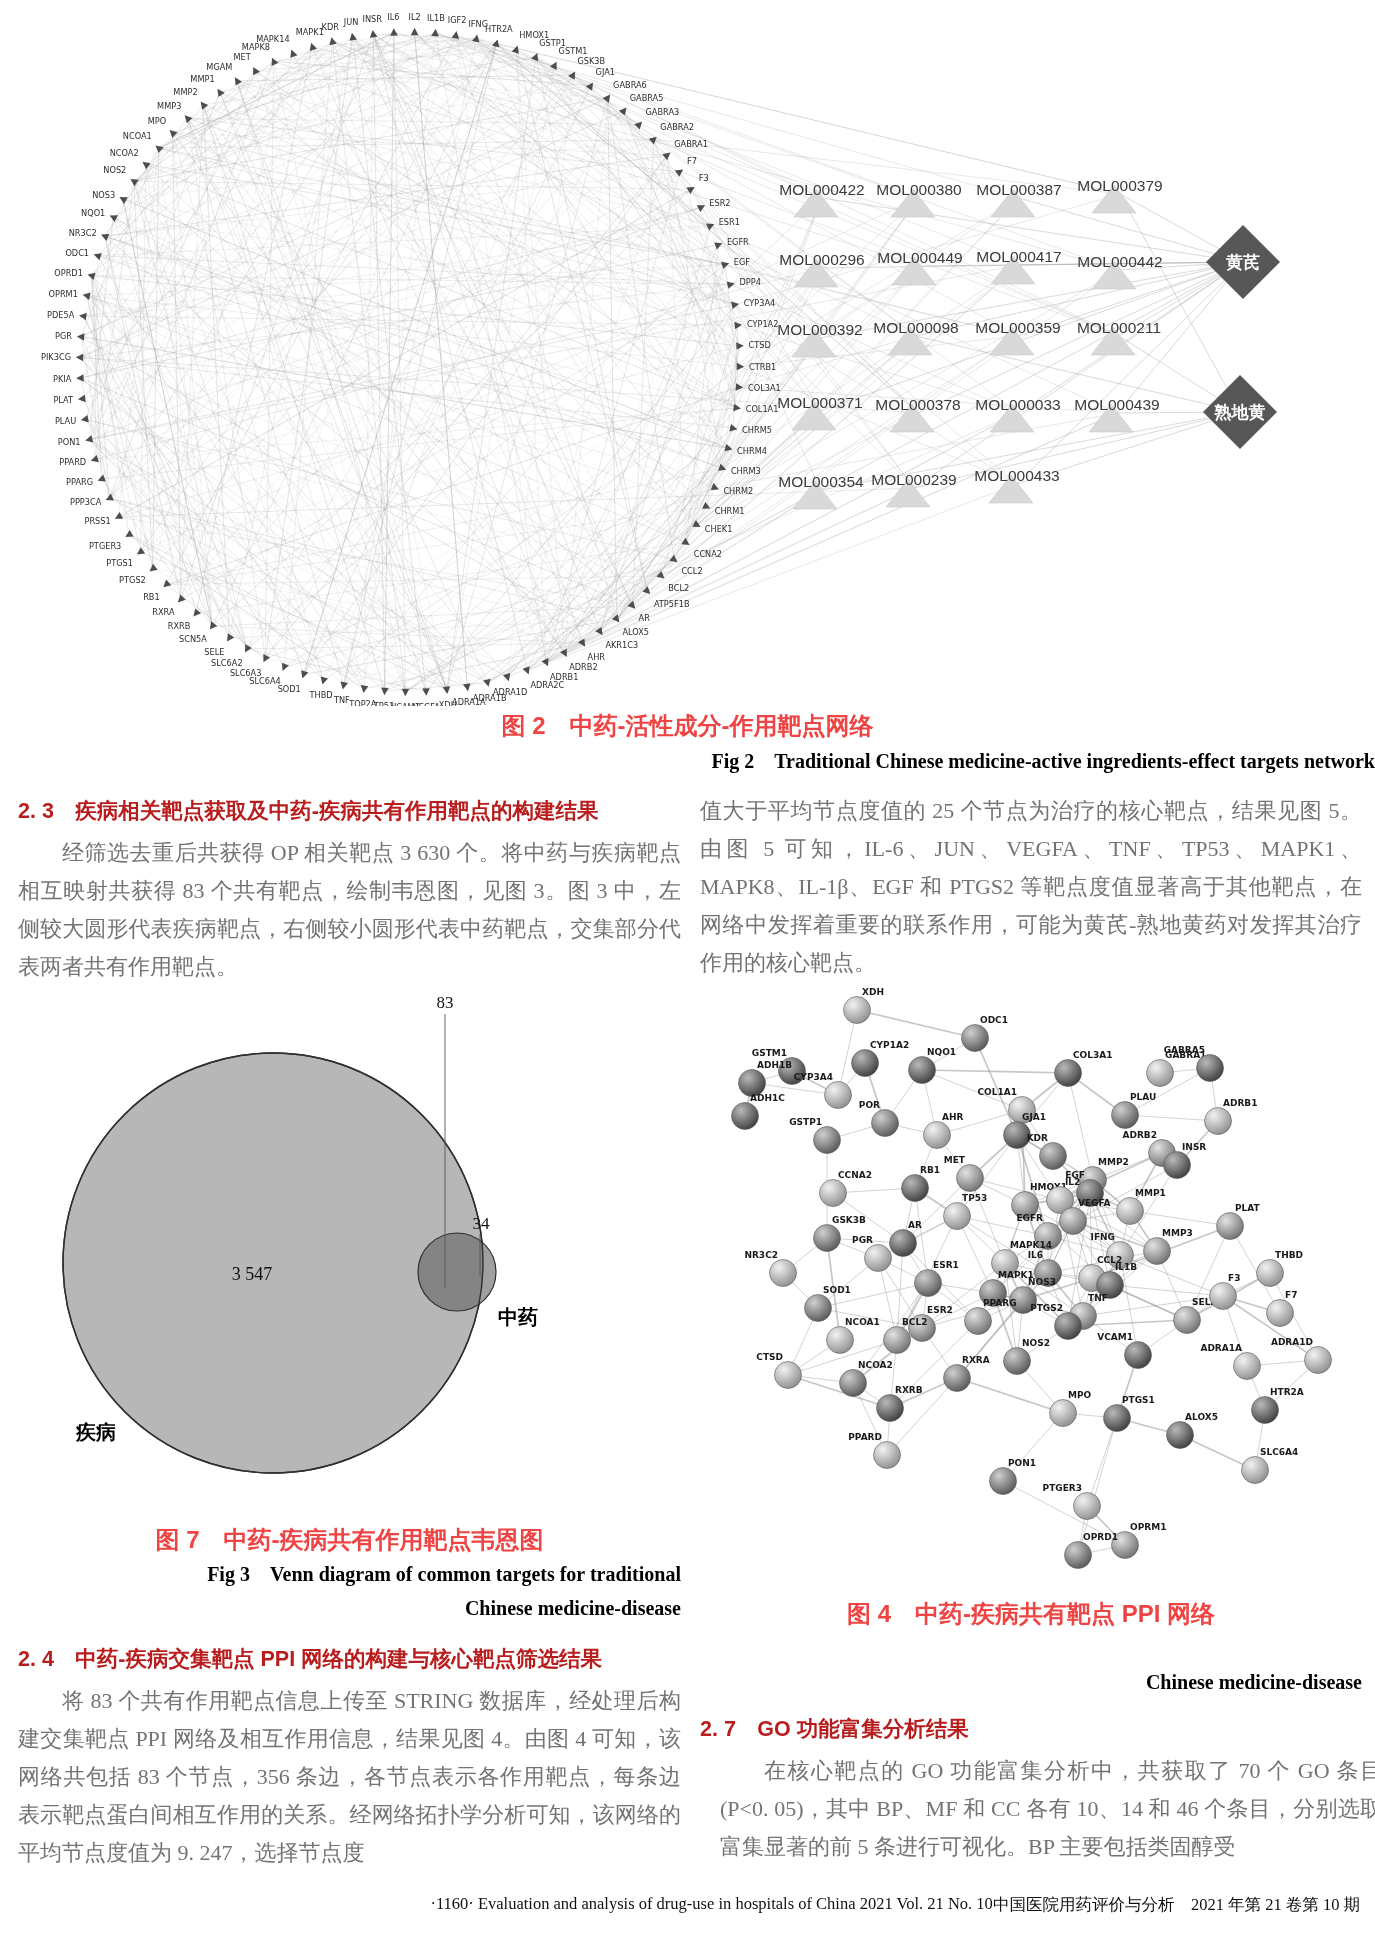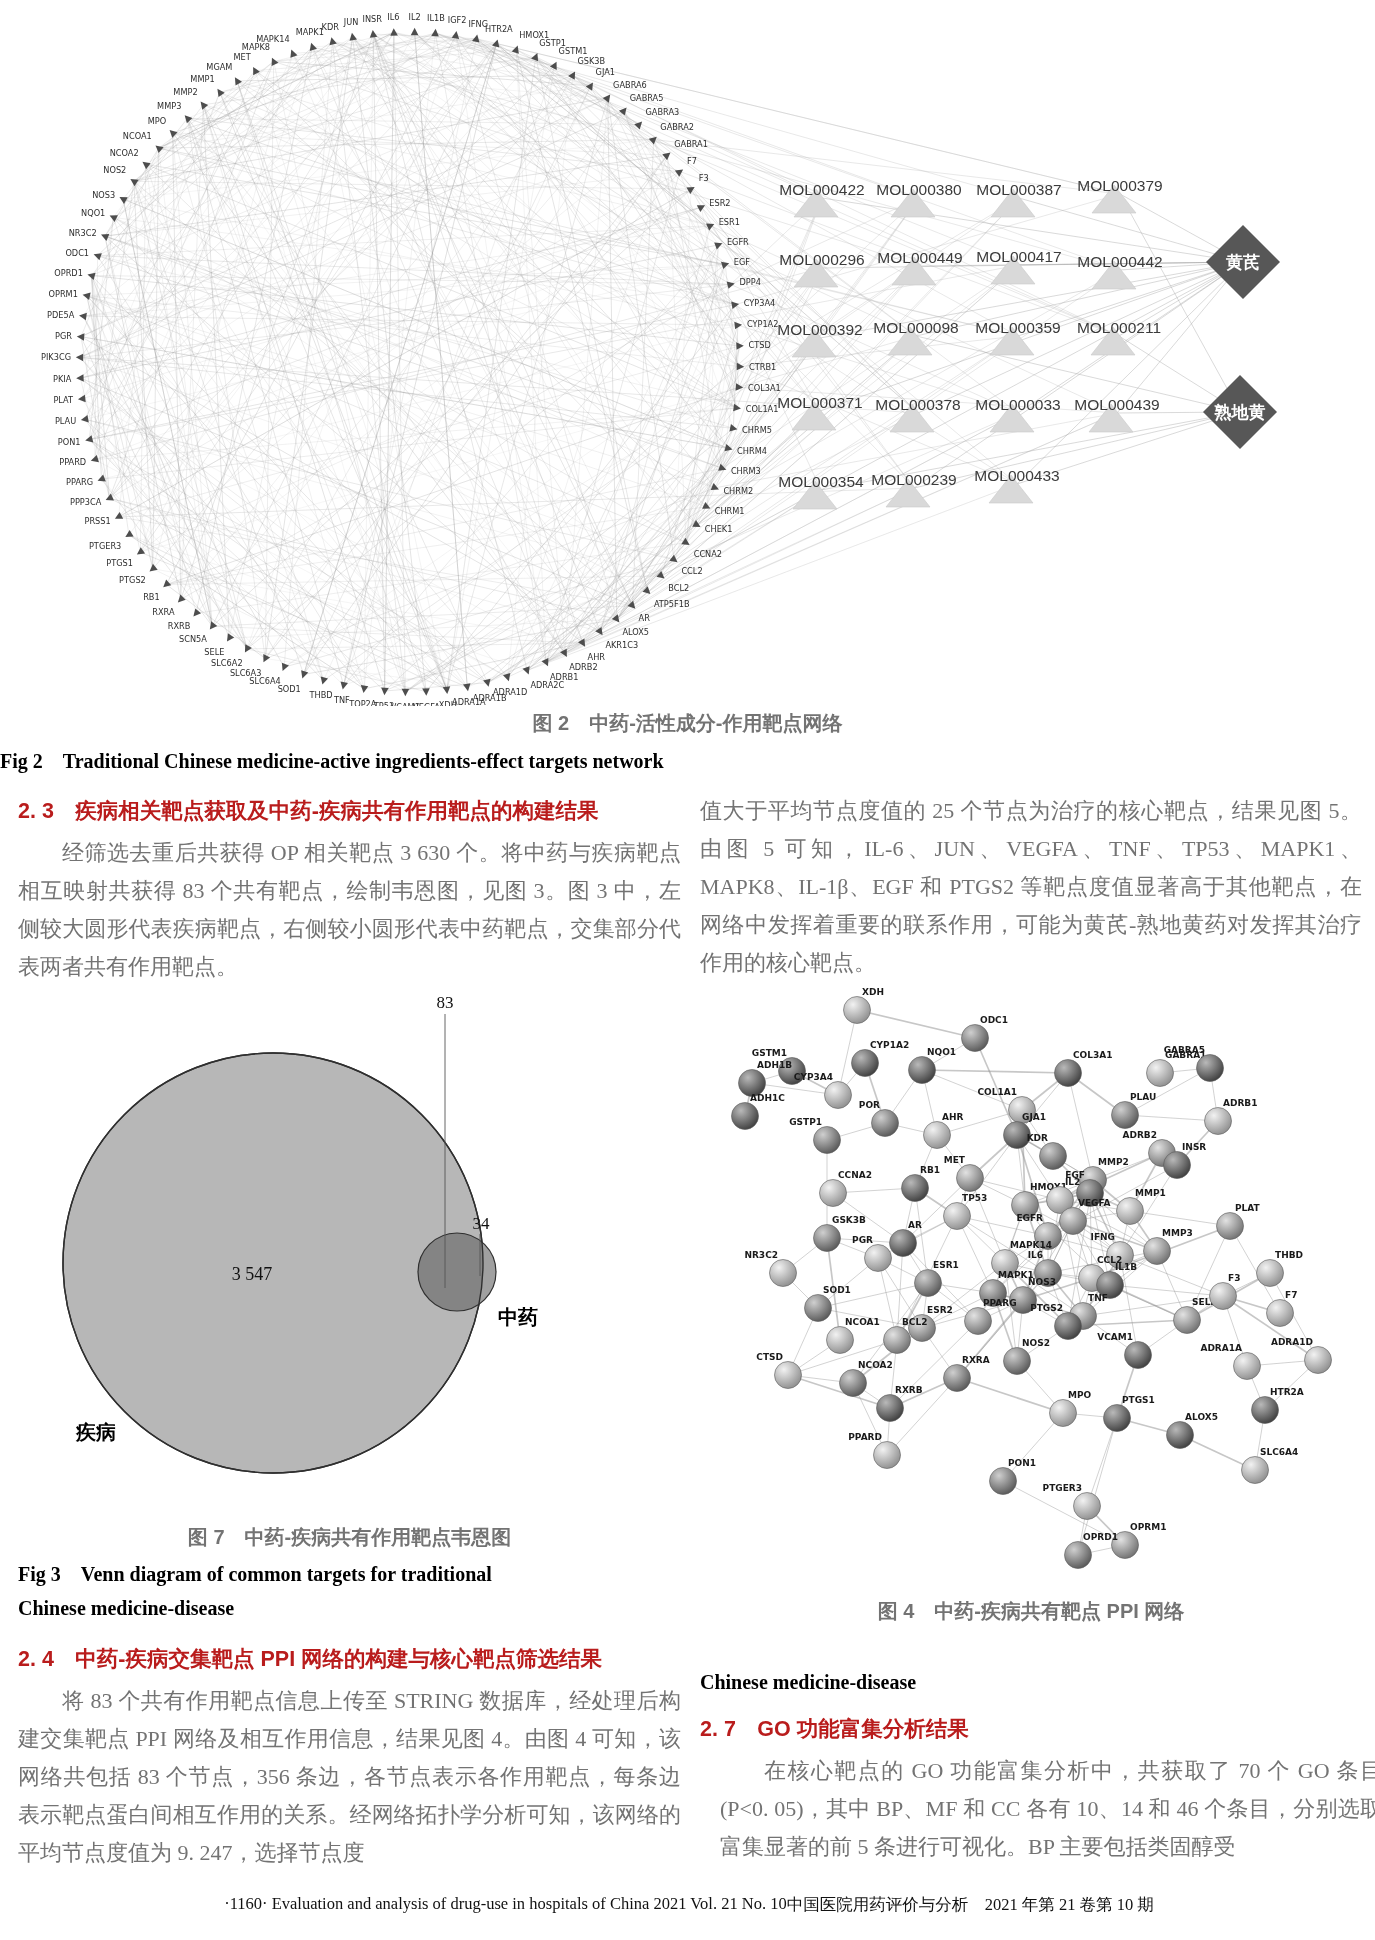--- a/index.html
+++ b/index.html
@@ -1,27 +1,27 @@
 <!DOCTYPE html>
 <html><head>
 <meta charset="utf-8">
 <style>
   html,body{margin:0;padding:0;background:#ffffff;}
   .page{position:relative;width:1375px;height:1940px;background:#ffffff;overflow:hidden;
         font-family:"Liberation Serif","DejaVu Serif",serif;color:#111;}
   .abs{position:absolute;}
-  .cap-zh{font-family:"Liberation Sans","DejaVu Sans",sans-serif;font-weight:bold;font-size:20px;
-          text-align:center;color:#737373;}
+  .cap-zh{font-family:"Liberation Sans","DejaVu Sans",sans-serif;font-weight:bold;font-size:24px;
+          text-align:center;color:#ef4444;}
   .cap-en{font-family:"Liberation Serif","DejaVu Serif",serif;font-weight:bold;font-size:20px;
-          text-align:left;color:#000;}
+          text-align:right;color:#000;}
   .sec-head{font-family:"Liberation Sans","DejaVu Sans",sans-serif;font-weight:bold;font-size:21.5px;
             color:#b91c1c;white-space:nowrap;}
   .body-p{font-size:22px;line-height:38px;text-align:justify;color:#737373;}
   .indent{text-indent:2em;}
-  .footer{font-size:16.5px;color:#111;display:flex;justify-content:center;}
+  .footer{font-size:16.5px;color:#111;display:flex;justify-content:flex-end;}
   svg text{user-select:none;}
 </style>
 </head>
 <body>
 
 <div class="page">
 
   <svg id="fig2" class="abs" style="left:0;top:0" width="1375" height="706" viewBox="0 0 1375 706">
       <g stroke="#8f8f8f" stroke-width="0.55">
         <line x1="172.6" y1="132.8" x2="476.4" y2="38.7" opacity="0.41"></line>

